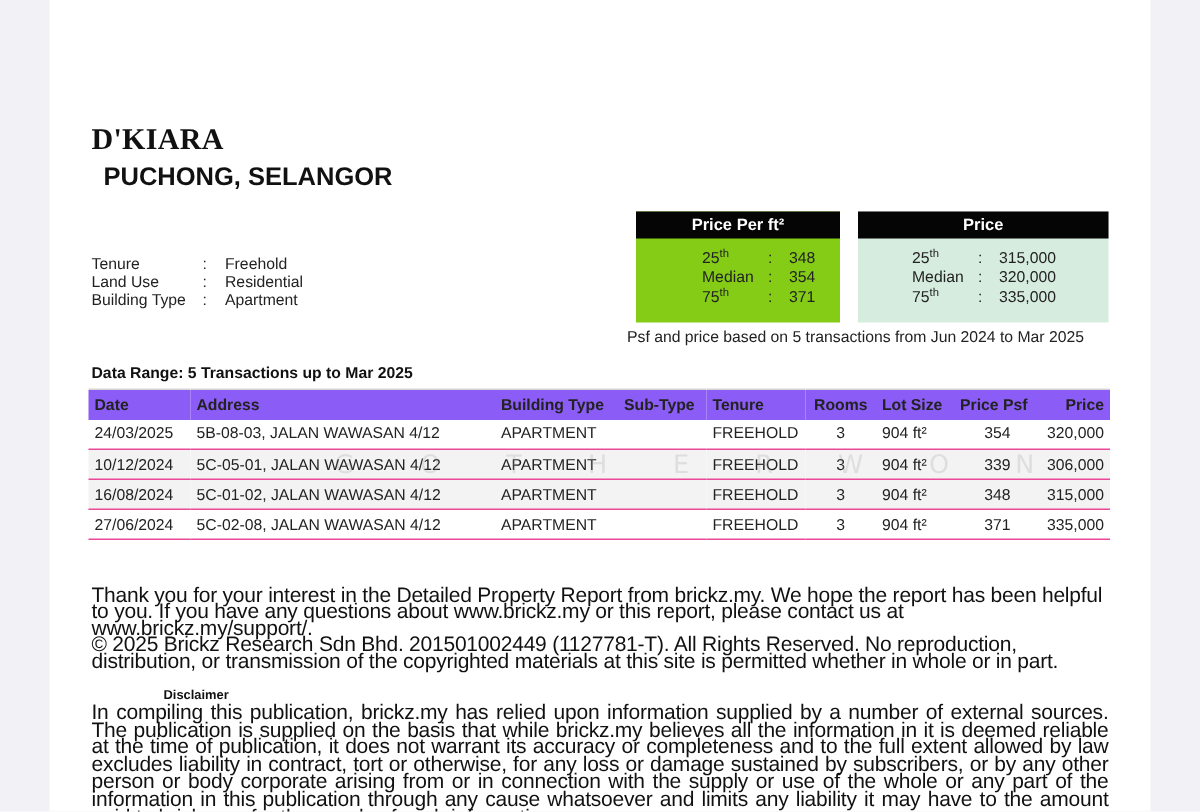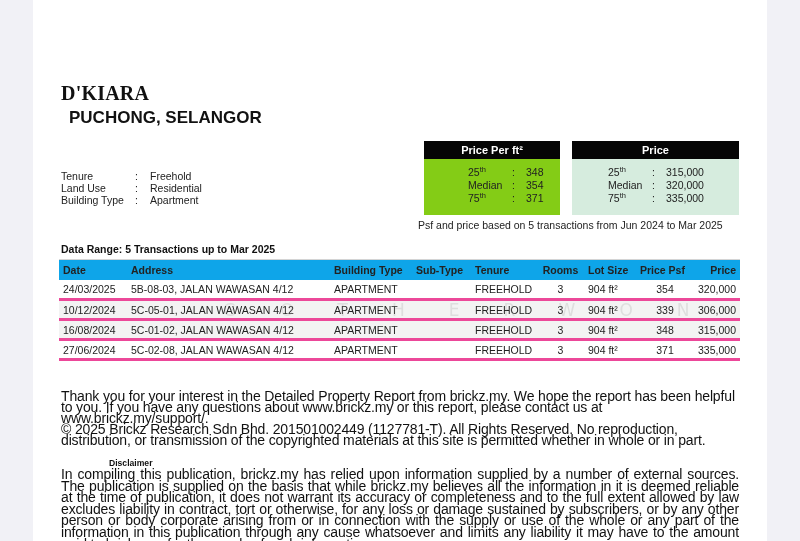--- a/index.html
+++ b/index.html
@@ -136,33 +136,33 @@
     .tx-table {
       position: absolute;
       left: 26px;
       top: 259px;
       width: 681px;
       border-collapse: collapse;
       font-size: 10.5px;
       color: #222;
     }
     .tx-table th {
-      background: #0ea5e9;
+      background: #8b5cf6;
       font-weight: bold;
       text-align: left;
       height: 20px;
       padding: 0 4px;
       white-space: nowrap;
       border-top: 1px solid #d4d4d4;
     }
     .tx-table td {
       height: 20px;
       padding: 0 4px;
       white-space: nowrap;
-      border-bottom: 3px solid #ec4899;
+      border-bottom: 1px solid #ec4899;
     }
     .tx-table tr.alt td { background: #f3f3f3; }
     .tx-table .num { text-align: right; }
     .tx-table .ctr { text-align: center; }
     .watermark {
       position: absolute;
       left: 190px;
       top: 300px;
       font-size: 17px;
       color: rgba(150,150,150,0.22);

